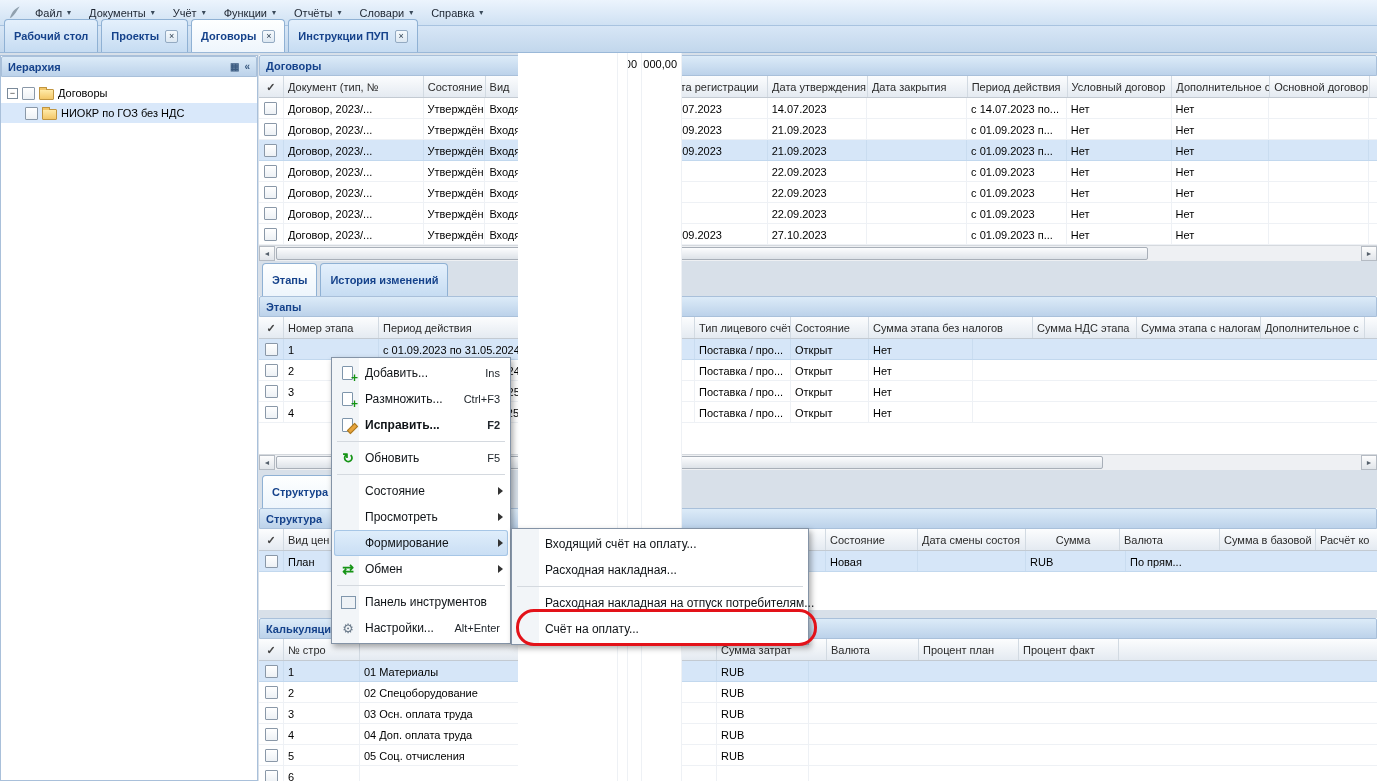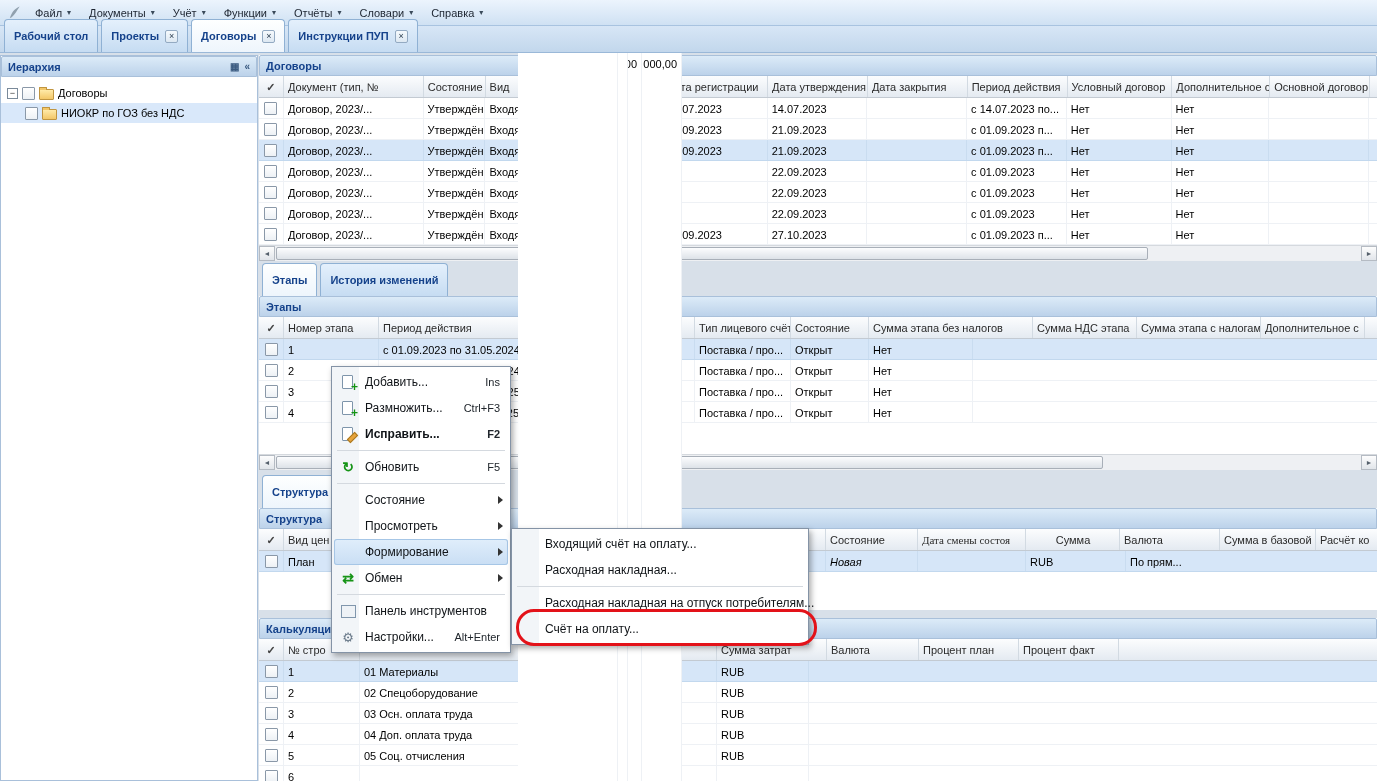--- a/index.html
+++ b/index.html
@@ -420,34 +420,34 @@
     </div>
     <div class="panel-hdr">
         <span>Структура</span>
       </div>
     <div class="grid">
       <div class="grid-hdr">
           <div class="hcell hc" style="width: 25px;">✓</div>
           <div class="hcell" style="width: 80px;">Вид цен</div>
           <div class="hcell" style="width: 462px;"></div>
           <div class="hcell" style="width: 92px;">Состояние</div>
-          <div class="hcell" style="width: 108px; font-family: Liberation Serif, serif;">Дата смены состоя</div>
+          <div class="hcell" style="width: 108px;">Дата смены состоя</div>
           <div class="hcell" style="width: 94px; text-align: center;">Сумма</div>
           <div class="hcell" style="width: 100px;">Валюта</div>
           <div class="hcell" style="width: 96px;">Сумма в базовой в</div>
           <div class="hcell" style="flex: 1 1 auto; border-right: none;">Расчёт ко</div>
         </div>
       <div class="grid-body" style="height:59px;">
           <div class="grid-row selected">
             <div class="cell ccheck" style="width: 25px;">
               <span class="checkbox"></span>
             </div>
             <div class="cell" style="width: 80px;">План</div>
             <div class="cell" style="width: 462px;"></div>
-            <div class="cell" style="width: 92px; font-style: italic;">Новая</div>
+            <div class="cell" style="width: 92px;">Новая</div>
             <div class="cell" style="width: 108px;"></div>
             <div class="cell right" style="width: 94px;">65 343 000,00</div>
             <div class="cell" style="width: 100px;">RUB</div>
             <div class="cell right" style="width: 96px;">65 343 000,00</div>
             <div class="cell" style="flex: 1 1 auto; border-right: none;">По прям...</div>
           </div>
         </div>
     </div>
     <div class="splitter" style="height:8px;flex:0 0 8px;"></div>
 
@@ -550,21 +550,21 @@
             <div class="cell" style="width: 92px;"></div>
             <div class="cell right" style="width: 100px;"></div>
             <div class="cell right" style="width: 100px;"></div>
             <div class="cell" style="flex: 1 1 auto; border-right: none;"></div>
           </div>
         </div>
     </div>
   </div>
 </div>
 
-<div class="menu" style="left:331px;top:366px;text-align:center;">
+<div class="menu" style="left:331px;top:357px;text-align:center;">
   <div class="m-item">
     <span class="ic ic-page ic-plus"></span>
     <span class="m-label">Добавить...</span>
     <span class="m-short">Ins</span>
   </div>
   <div class="m-item">
     <span class="ic ic-page ic-plus"></span>
     <span class="m-label">Размножить...</span>
     <span class="m-short">Ctrl+F3</span>
   </div>

